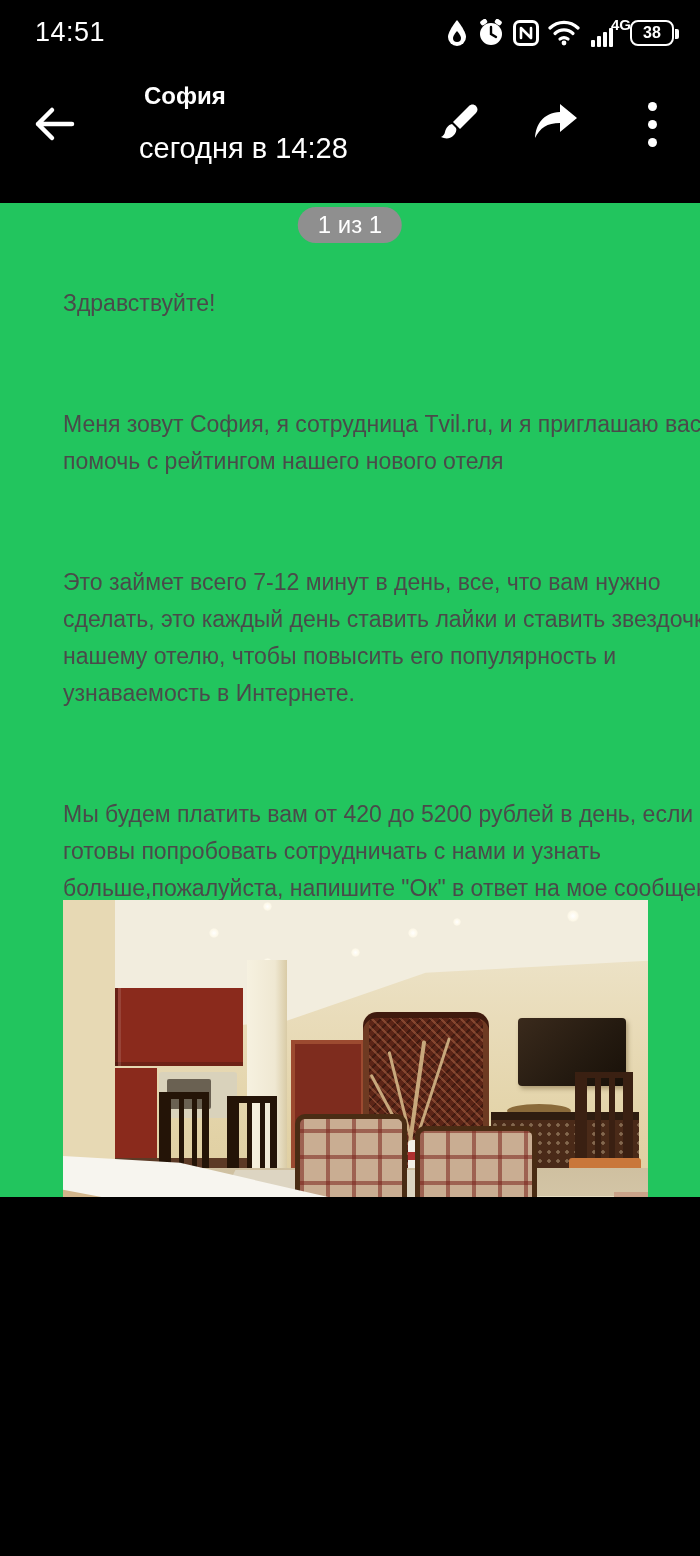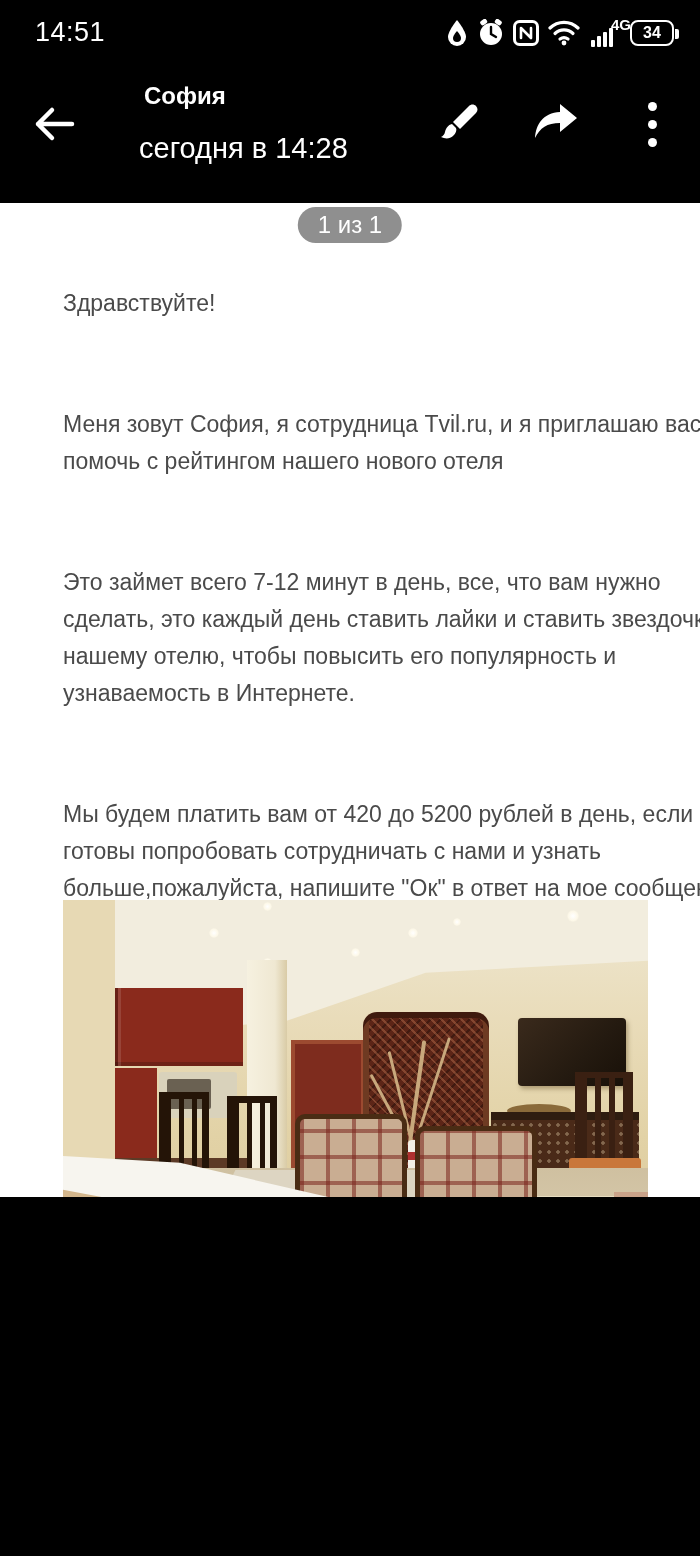--- a/index.html
+++ b/index.html
@@ -23,21 +23,21 @@
   .appbar { position:absolute; top:60px; left:0; width:700px; height:143px; background:#000; }
   .back-btn { position:absolute; left:30px; top:40px; width:48px; height:48px; }
   .app-title { position:absolute; left:144px; top:22px; color:#fff; font-size:24px; font-weight:bold; }
   .app-subtitle { position:absolute; left:139px; top:72px; color:#fff; font-size:29px; }
   .hdr-actions { position:absolute; right:0; top:34px; height:60px; display:flex; align-items:center; }
   .hdr-btn { width:96px; height:60px; display:flex; align-items:center; justify-content:center; }
   .dots { display:flex; flex-direction:column; gap:9px; }
   .dots i { width:9px; height:9px; border-radius:50%; background:#fff; }
 
   
-  .content { position:absolute; top:203px; left:0; width:700px; height:1065px; background:#ffffff; }
+  .content { position:absolute; top:203px; left:0; width:700px; height:1065px; background:#22c55e; }
   .page-badge { position:absolute; top:4px; left:50%; transform:translateX(-50%); background:#8f8f8f; color:#fff; font-size:24px; line-height:36px; height:36px; padding:0 20px; border-radius:18px; white-space:nowrap; }
   .message-body { position:absolute; left:63px; top:82px; }
   .message-body .para { margin-bottom:84px; }
   .message-body .line { font-size:23px; line-height:37px; color:#4a4a4a; white-space:nowrap; }
 
   
   .photo { position:absolute; left:63px; top:697px; width:585px; height:337px; overflow:hidden; background:linear-gradient(180deg,#efe8d2 0%,#e9dcba 35%,#e2d2a6 70%,#dccb9e 100%); }
   .ph-ceiling { position:absolute; left:0; top:0; width:100%; height:45%; background:#f2edde; clip-path:polygon(0 0,100% 0,100% 40%,62% 48%,38% 80%,0 92%); }
   .ph-light { position:absolute; border-radius:50%; background:radial-gradient(circle,#ffffff 0%,#fdf8e8 55%, rgba(253,248,232,0) 75%); }
   .ph-wall-left { position:absolute; left:0; top:0; width:52px; height:100%; background:#e7d9b4; }
@@ -120,21 +120,21 @@
       <span class="sig-wrap">
         <span class="sig-4g">4G</span>
         <span class="sig-bars">
             <i style="height:7px"></i>
             <i style="height:11px"></i>
             <i style="height:15px"></i>
             <i style="height:19px"></i>
           </span>
       </span>
       <span class="battery">
-        <span class="batt-num">34</span>
+        <span class="batt-num">38</span>
         <span class="cap"></span>
       </span>
     </div>
   </div>
 
   <div class="appbar">
     <div class="back-btn">
       <svg width="48" height="48" viewBox="0 0 48 48">
           <path d="M42 24 H8 M8 24 L22 10 M8 24 L22 38" stroke="#fff" stroke-width="4.5" fill="none" stroke-linecap="round" stroke-linejoin="round"></path>
         </svg>

